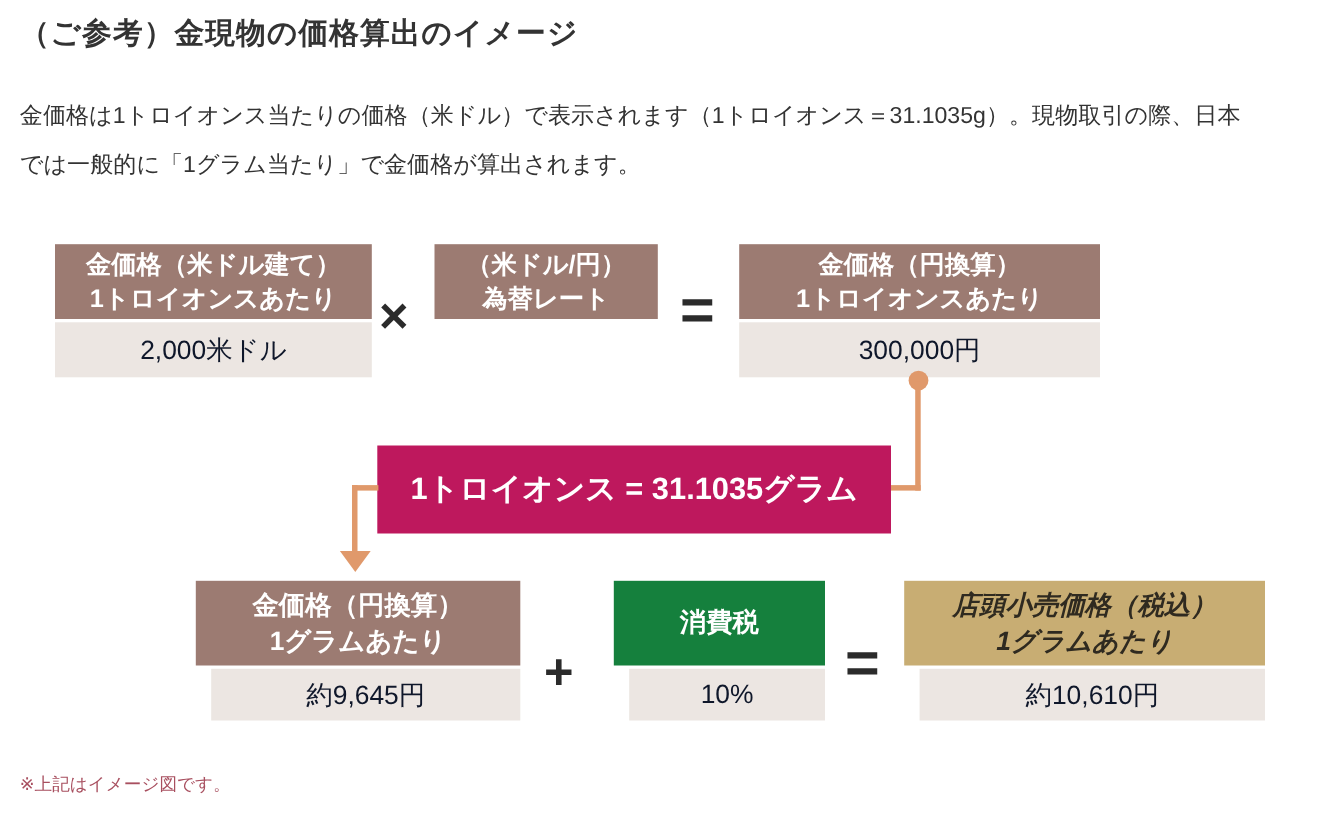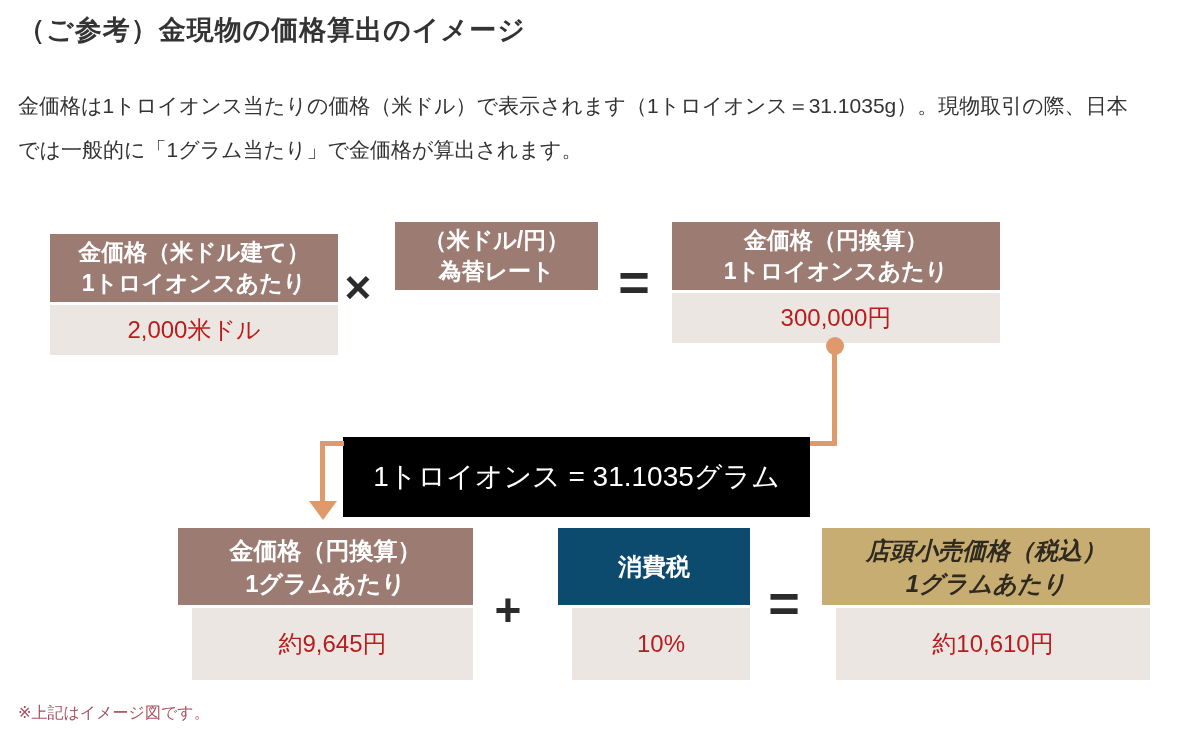--- a/index.html
+++ b/index.html
@@ -24,43 +24,43 @@
   .description .line{display:block;line-height:44px;white-space:nowrap;}
 
   .pricebox{position:absolute;}
   .box-header{
     display:flex;flex-direction:column;align-items:center;justify-content:center;
     color:#ffffff;font-weight:bold;text-align:center;
   }
   .box-header .hline{line-height:31px;font-size:23px;white-space:nowrap;}
   .row2 .box-header .hline{font-size:24px;line-height:33px;}
   .hdr-mauve{background:#9c7b72;}
-  .hdr-blue{background:#0c4a6e;}
+  .hdr-blue{background:#15803d;}
   .hdr-tan{background:#c8ad73;color:#2f2a20;font-style:italic;}
   .box-value{
     margin-top:3px;background:#ece6e2;
     display:flex;align-items:center;justify-content:center;
-    font-size:24px;color:#b91c1c;white-space:nowrap;
+    font-size:24px;color:#0f172a;white-space:nowrap;
   }
   .h-row1 .box-header{height:68px;}
   .h-row1 .box-value{height:50px;}
   .row2 .box-header{height:77px;}
-  .row2 .box-value{height:72px;margin-left:14px;}
+  .row2 .box-value{height:47px;margin-left:14px;}
 
   .operator{
     position:absolute;text-align:center;color:#2b2b2b;font-weight:bold;
   }
   .op-x{font-size:46px;line-height:60px;}
   .op-eq{font-size:54px;line-height:64px;}
   .op-plus{font-size:46px;line-height:60px;}
 
   .converter-box{
     position:absolute;left:343px;top:405px;width:467px;height:80px;
-    background:#000000;color:#ffffff;font-weight:normal;font-size:28px;
-    display:flex;align-items:center;justify-content:center;white-space:nowrap;margin-top:32px;
+    background:#be185d;color:#ffffff;font-weight:bold;font-size:28px;
+    display:flex;align-items:center;justify-content:center;white-space:nowrap;
   }
   .conn{position:absolute;background:#e0996b;}
   .conn-dot{
     position:absolute;left:826px;top:337px;width:18px;height:18px;
     border-radius:50%;background:#e0996b;
   }
   .conn-v-right{left:832px;top:347px;width:5px;height:99px;}
   .conn-h-right{left:810px;top:441px;width:27px;height:5px;}
   .conn-h-left{left:320px;top:441px;width:24px;height:5px;}
   .conn-v-left{left:320px;top:441px;width:5px;height:61px;}
@@ -79,21 +79,21 @@
 
 <div class="canvas">
 
   <h1 class="page-title">（ご参考）金現物の価格算出のイメージ</h1>
 
   <p class="description">
     <span class="line">金価格は1トロイオンス当たりの価格（米ドル）で表示されます（1トロイオンス＝31.1035g）。現物取引の際、日本</span>
     <span class="line">では一般的に「1グラム当たり」で金価格が算出されます。</span>
   </p>
 
-  <div class="pricebox h-row1" style="left:30px;top:234px;width:288px;padding-left:20px;">
+  <div class="pricebox h-row1" style="left:30px;top:222px;width:288px;padding-left:20px;">
     <div class="box-header hdr-mauve">
       <span class="hline">金価格（米ドル建て）</span>
       <span class="hline">1トロイオンスあたり</span>
     </div>
     <div class="box-value">2,000米ドル</div>
   </div>
 
   <div class="operator op-x" style="left:336px;top:257px;width:44px;">×</div>
 
   <div class="pricebox h-row1" style="left:395px;top:222px;width:203px;">

